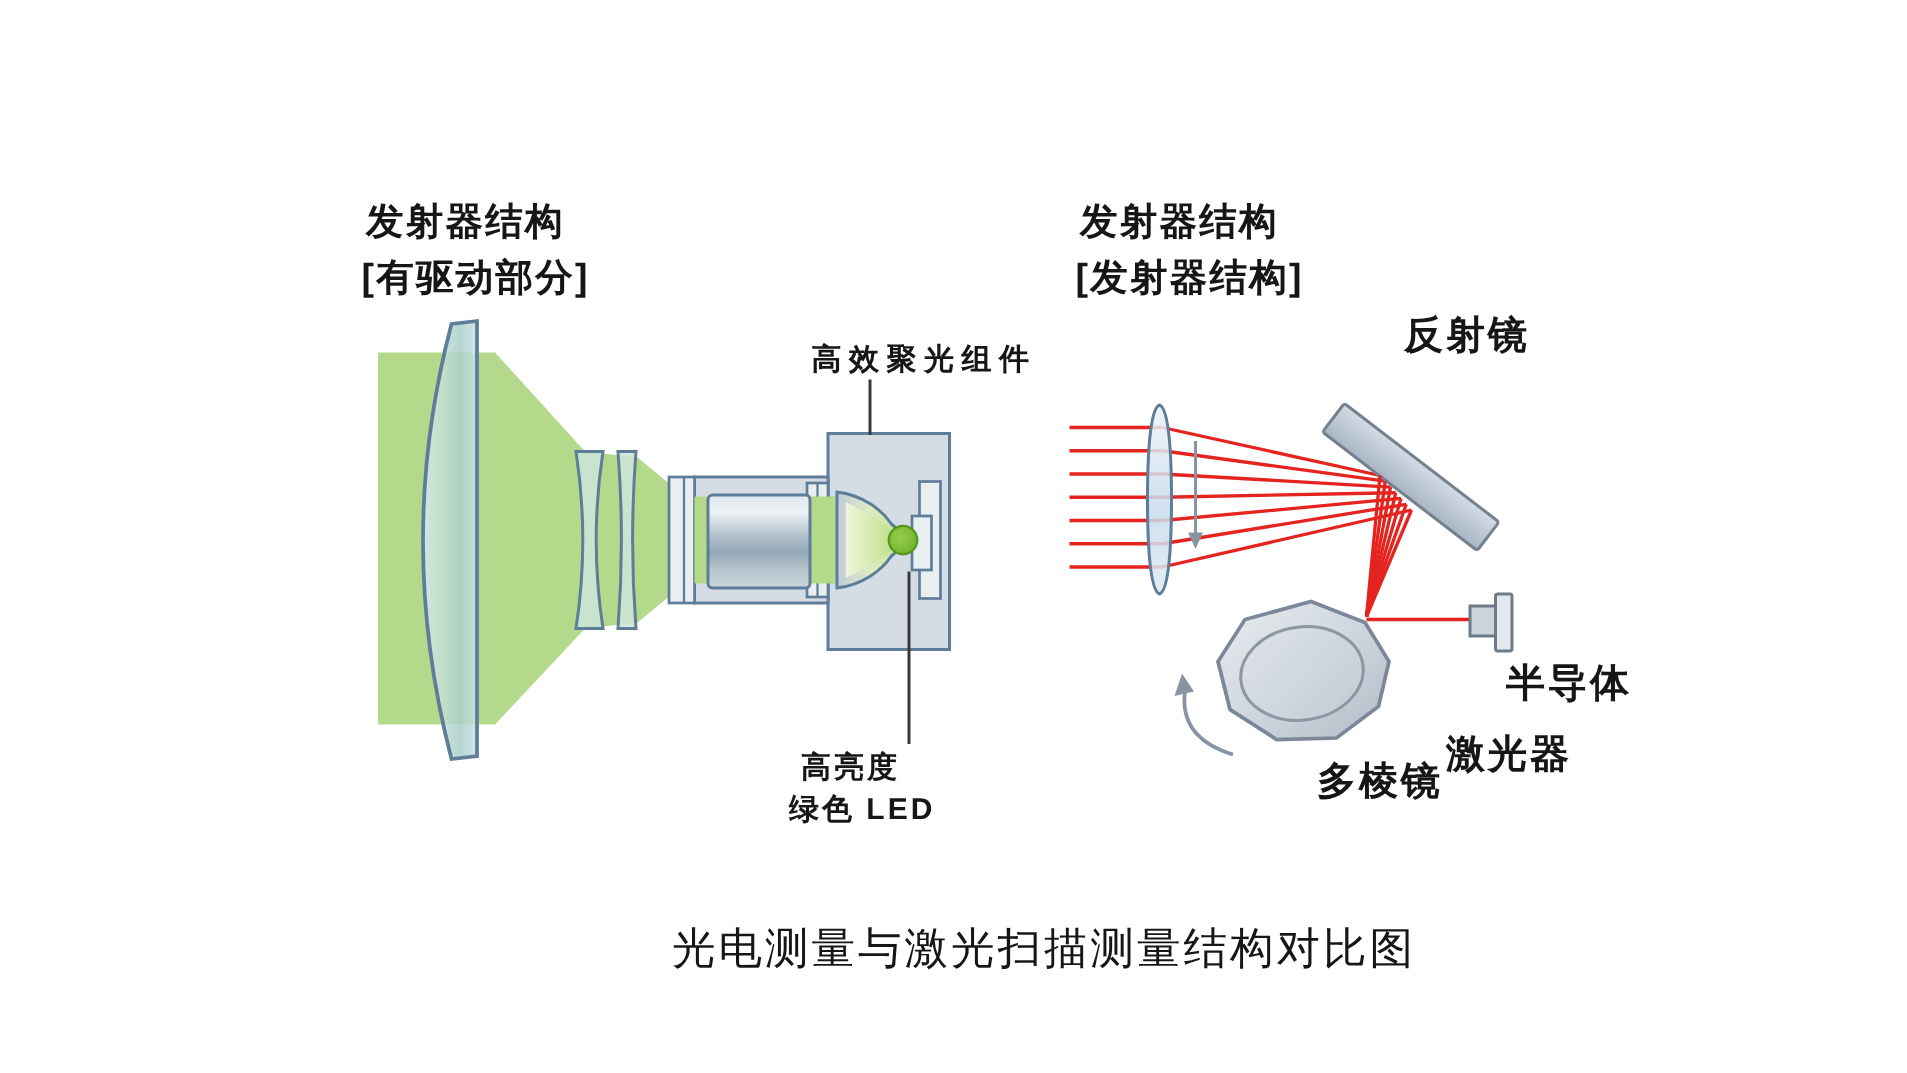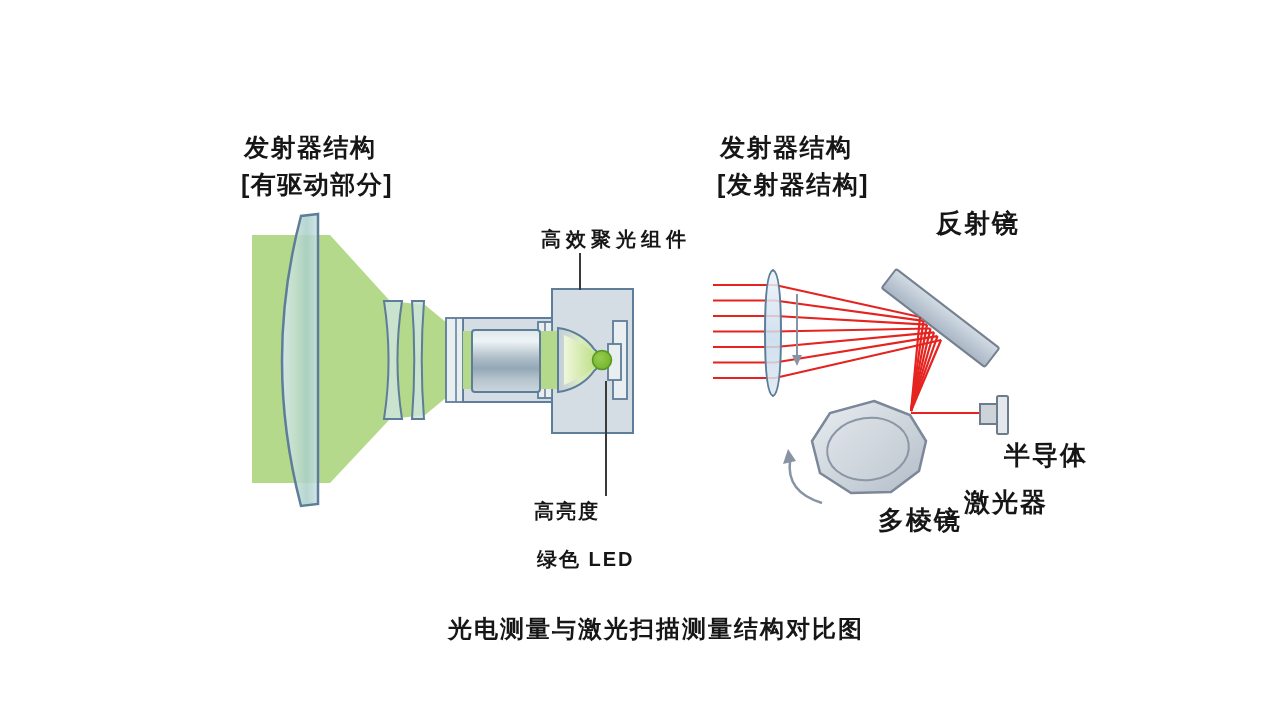--- a/index.html
+++ b/index.html
@@ -3,22 +3,22 @@
 <meta charset="utf-8">
 <style>
   html,body{margin:0;padding:0;background:#fff;}
   #canvas{position:relative;width:1183px;height:715px;background:var(--page_bg,#fff);overflow:hidden;
           font-family:"Liberation Sans",sans-serif;}
   #art{position:absolute;left:0;top:0;}
   .lbl{position:absolute;color:var(--text_color,#161616);font-weight:700;white-space:nowrap;}
   .title{font-size:25px;letter-spacing:1.5px;}
   .mid{font-size:20px;}
   .small{font-size:26px;letter-spacing:2px;}
-  .caption{position:absolute;font-family:"DejaVu Serif","Liberation Serif",serif;font-weight:700;
-           font-size:24px;letter-spacing:2px;color:var(--text_color,#161616);white-space:nowrap;}
+  .caption{position:absolute;font-family:"DejaVu Serif","Liberation Serif",serif;font-weight:400;
+           font-size:29px;letter-spacing:2px;color:var(--text_color,#161616);white-space:nowrap;}
   
   .beam{fill:var(--beam_green);}
   .ray{stroke:var(--ray_red);stroke-width:2.2;fill:none;}
   .grayfill{fill:var(--housing_fill);stroke:var(--outline_blue);stroke-width:2;}
   .lightfill{fill:var(--plate_fill);stroke:var(--outline_blue);stroke-width:1.8;}
   .ptr{stroke:var(--pointer_dark);stroke-width:2;fill:none;}
   .garrow{stroke:var(--arrow_gray);fill:none;}
   .garrowhead{fill:var(--arrow_gray);stroke:none;}
 </style>
 </head>
@@ -167,21 +167,21 @@
 
   <div class="lbl title" style="left:244px;top:131px;">发射器结构</div>
   <div class="lbl title" style="left:241px;top:168px;">[有驱动部分]</div>
 
   <div class="lbl title" style="left:720px;top:131px;">发射器结构</div>
   <div class="lbl title" style="left:717px;top:168px;">[发射器结构]</div>
 
   <div class="lbl mid" style="left:541px;top:226px;letter-spacing:5px;">高效聚光组件</div>
 
   <div class="lbl mid" style="left:534px;top:498px;letter-spacing:2px;">高亮度</div>
-  <div class="lbl mid" style="left:537px;top:526px;letter-spacing:2px;margin-top:20px;">绿色 LED</div>
+  <div class="lbl mid" style="left:526px;top:526px;letter-spacing:2px;">绿色 LED</div>
 
   <div class="lbl small" style="left:936px;top:206px;">反射镜</div>
 
   <div class="lbl small" style="left:1004px;top:438px;">半导体</div>
   <div class="lbl small" style="left:964px;top:485px;">激光器</div>
 
   <div class="lbl small" style="left:878px;top:503px;font-family:Liberation Mono, monospace;">多棱镜</div>
 
   <div class="caption" style="left:448px;top:613px;">光电测量与激光扫描测量结构对比图</div>
 </div>

